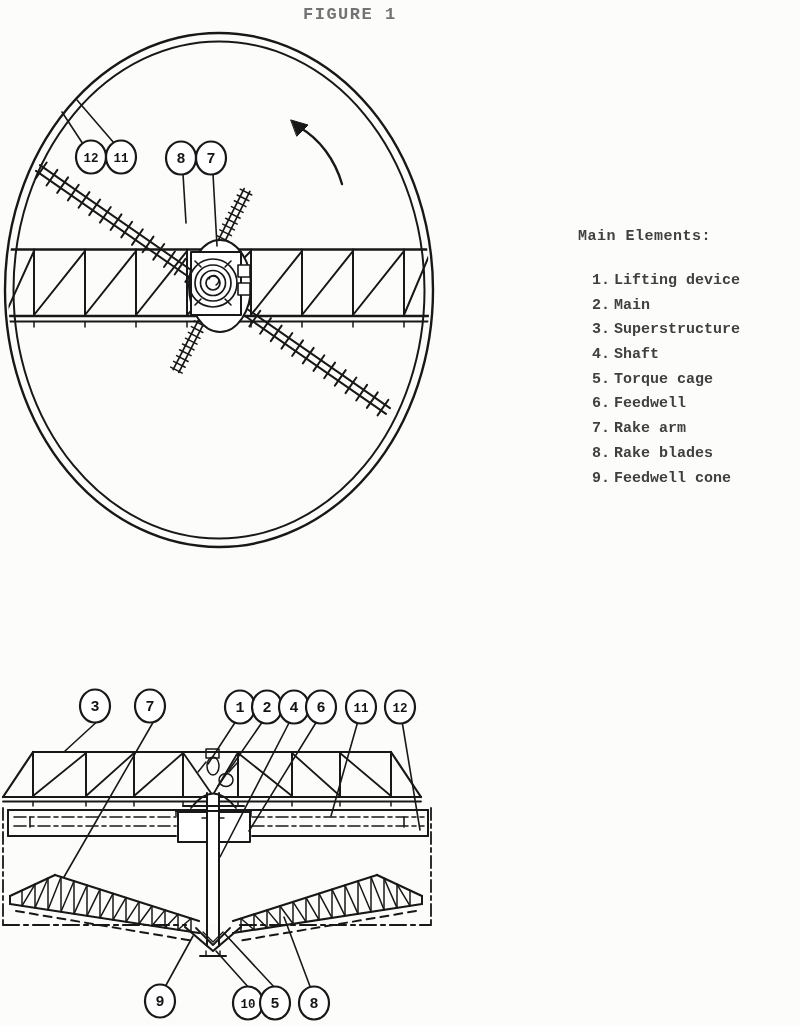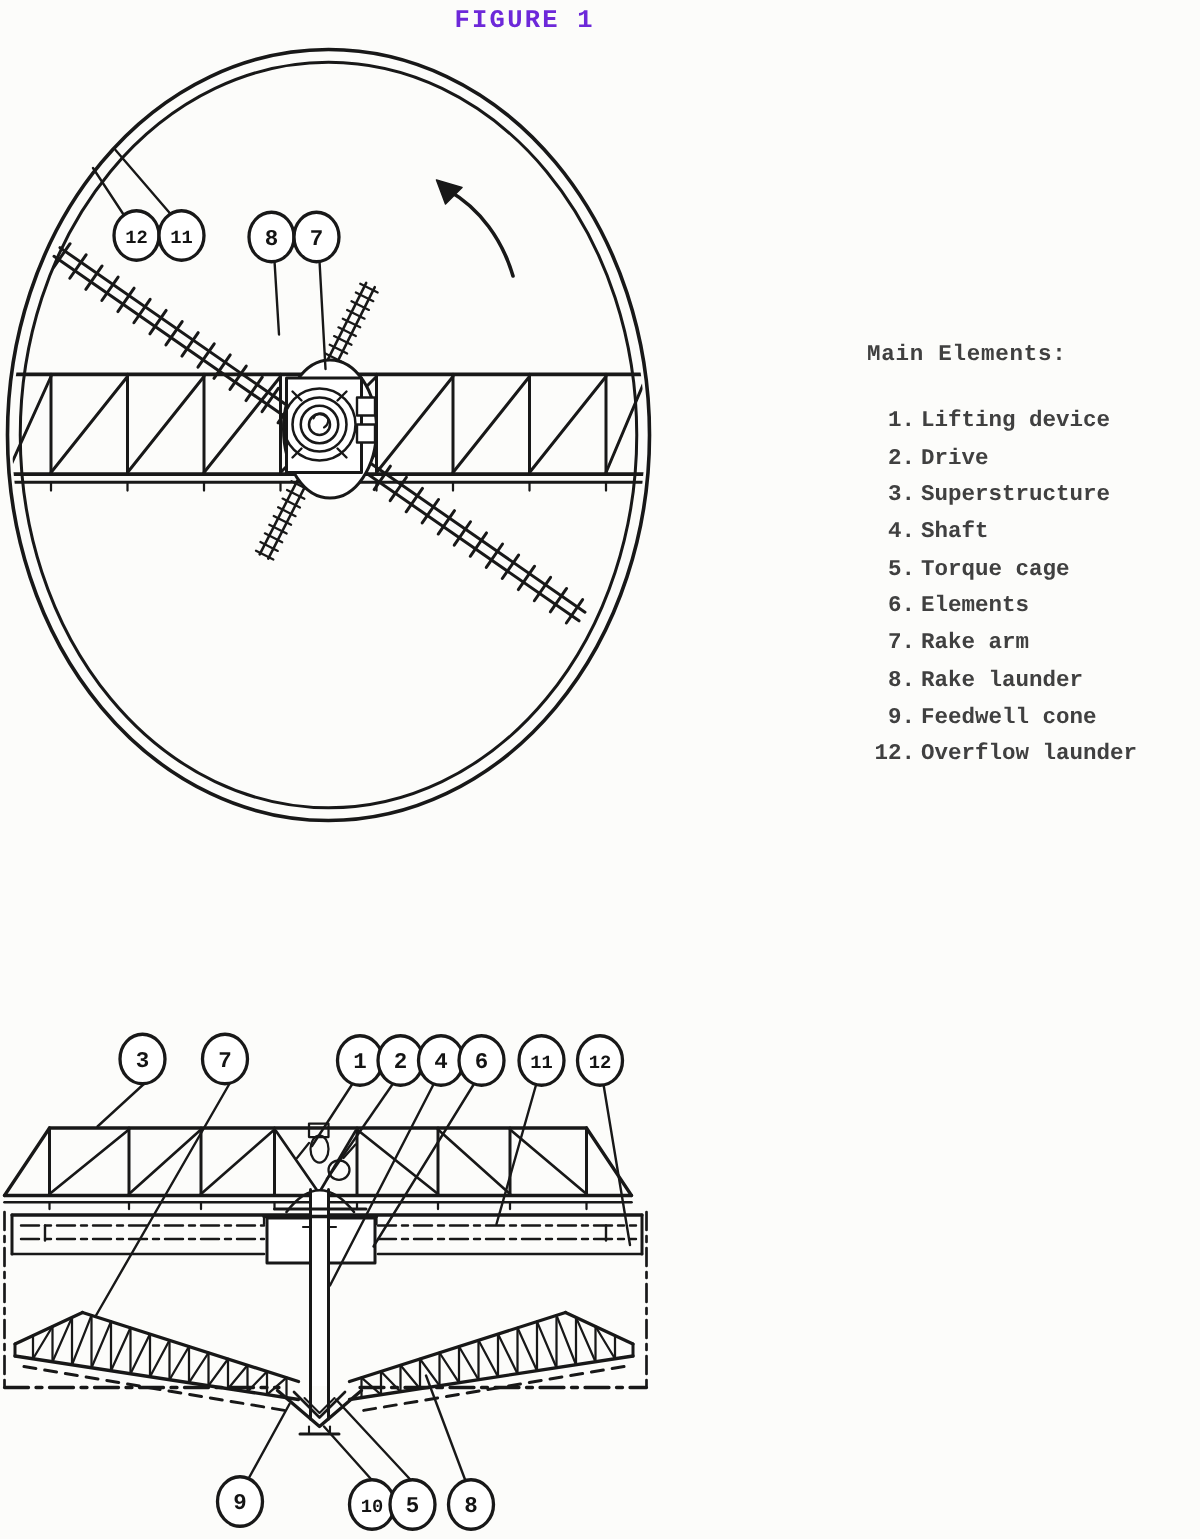--- a/index.html
+++ b/index.html
@@ -5,21 +5,21 @@
   html,body{margin:0;padding:0;}
   body{
     width:800px;height:1026px;position:relative;
     background:#fcfcfa;color:#1c1c1c;
     font-family:"Liberation Mono",monospace;
     overflow:hidden;
   }
   .title{
     position:absolute;left:303px;top:5px;
     font:bold 17px "Liberation Mono",monospace;
-    letter-spacing:1.5px;color:#6d28d9;white-space:pre;
+    letter-spacing:1.5px;color:#737373;white-space:pre;
   }
   .legend{
     position:absolute;left:578px;top:228px;width:205px;
     font:600 15px "Liberation Mono",monospace;color:#404040;
   }
   .legend-heading{margin-bottom:27px;letter-spacing:.5px;}
   .legend-item{display:flex;height:24.7px;}
   .li-num{width:32px;text-align:right;flex:none;}
   .li-label{margin-left:4px;white-space:pre;}
   #diagram{position:absolute;left:0;top:0;}
@@ -402,48 +402,44 @@
 
 <div class="legend">
   <div class="legend-heading">Main Elements:</div>
   <div id="legend-list">
       <div class="legend-item">
         <span class="li-num">1.</span>
         <span class="li-label">Lifting device</span>
       </div>
       <div class="legend-item">
         <span class="li-num">2.</span>
-        <span class="li-label">Drive</span>
+        <span class="li-label">Main</span>
       </div>
       <div class="legend-item">
         <span class="li-num">3.</span>
         <span class="li-label">Superstructure</span>
       </div>
       <div class="legend-item">
         <span class="li-num">4.</span>
         <span class="li-label">Shaft</span>
       </div>
       <div class="legend-item">
         <span class="li-num">5.</span>
         <span class="li-label">Torque cage</span>
       </div>
       <div class="legend-item">
         <span class="li-num">6.</span>
-        <span class="li-label">Elements</span>
+        <span class="li-label">Feedwell</span>
       </div>
       <div class="legend-item">
         <span class="li-num">7.</span>
         <span class="li-label">Rake arm</span>
       </div>
       <div class="legend-item">
         <span class="li-num">8.</span>
-        <span class="li-label">Rake launder</span>
+        <span class="li-label">Rake blades</span>
       </div>
       <div class="legend-item">
         <span class="li-num">9.</span>
         <span class="li-label">Feedwell cone</span>
       </div>
-      <div class="legend-item">
-        <span class="li-num">12.</span>
-        <span class="li-label">Overflow launder</span>
-      </div>
     </div>
 </div>
 
 </body></html>

